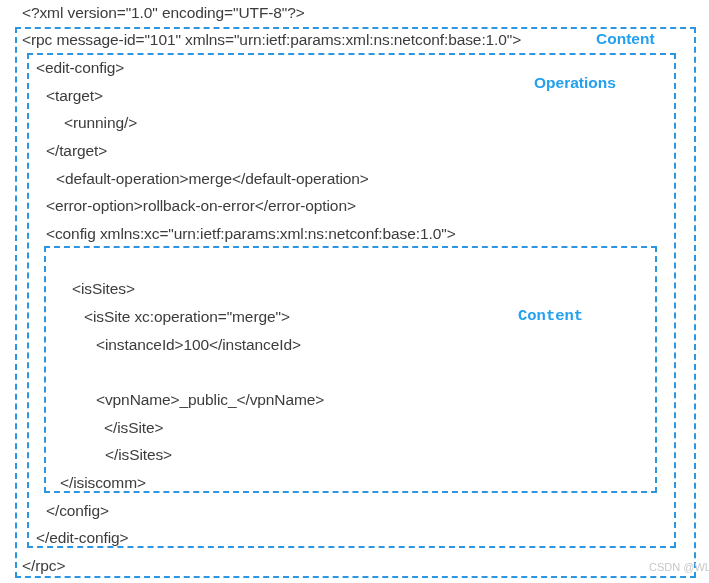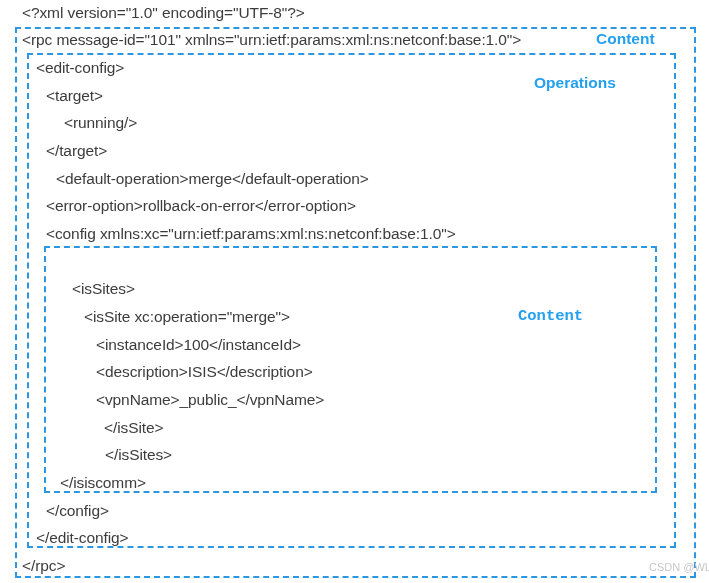--- a/index.html
+++ b/index.html
@@ -103,21 +103,20 @@
 
   <div class="code-line" style="left:46px;  top:224px;">&lt;config xmlns:xc="urn:ietf:params:xml:ns:netconf:base:1.0"&gt;</div>
 
 
   <div class="code-line" style="left:72px;  top:279px;">&lt;isSites&gt;</div>
 
   <div class="code-line" style="left:84px;  top:307px;">&lt;isSite xc:operation="merge"&gt;</div>
 
   <div class="code-line" style="left:96px;  top:335px;">&lt;instanceId&gt;100&lt;/instanceId&gt;</div>
 
-  <div class="code-line" style="left:96px;  top:362px;">&lt;description&gt;ISIS&lt;/description&gt;</div>
 
   <div class="code-line" style="left:96px;  top:390px;">&lt;vpnName&gt;_public_&lt;/vpnName&gt;</div>
 
   <div class="code-line" style="left:84px;  top:418px;margin-left:20px;">&lt;/isSite&gt;</div>
 
   <div class="code-line" style="left:72px;  top:445px;margin-left:33px;">&lt;/isSites&gt;</div>
 
   <div class="code-line" style="left:60px;  top:473px;">&lt;/isiscomm&gt;</div>
 
   <div class="code-line" style="left:46px;  top:501px;">&lt;/config&gt;</div>

